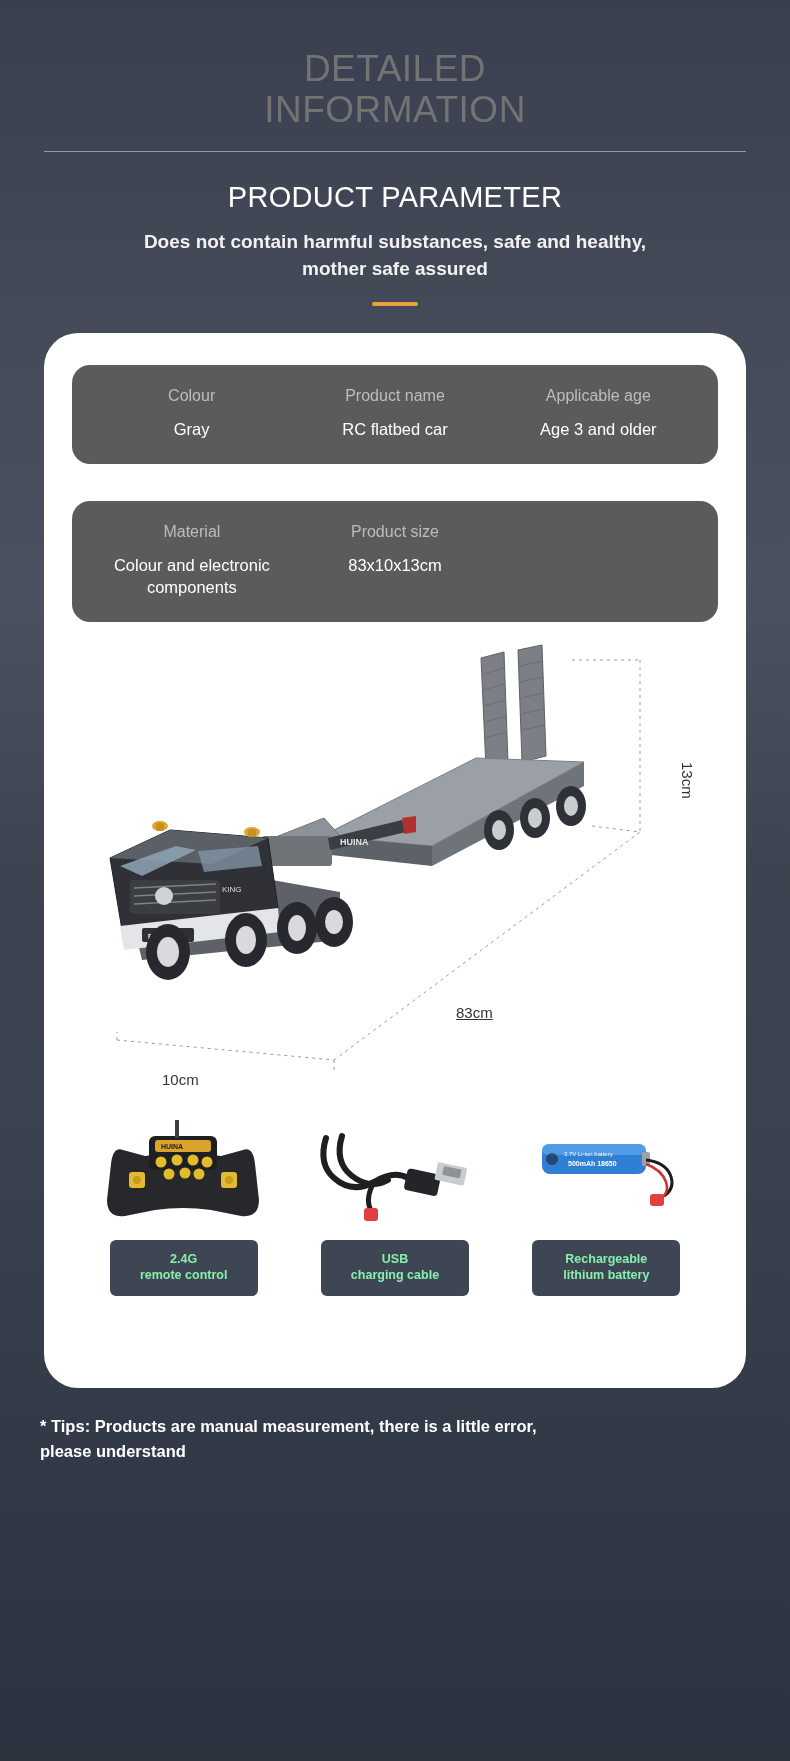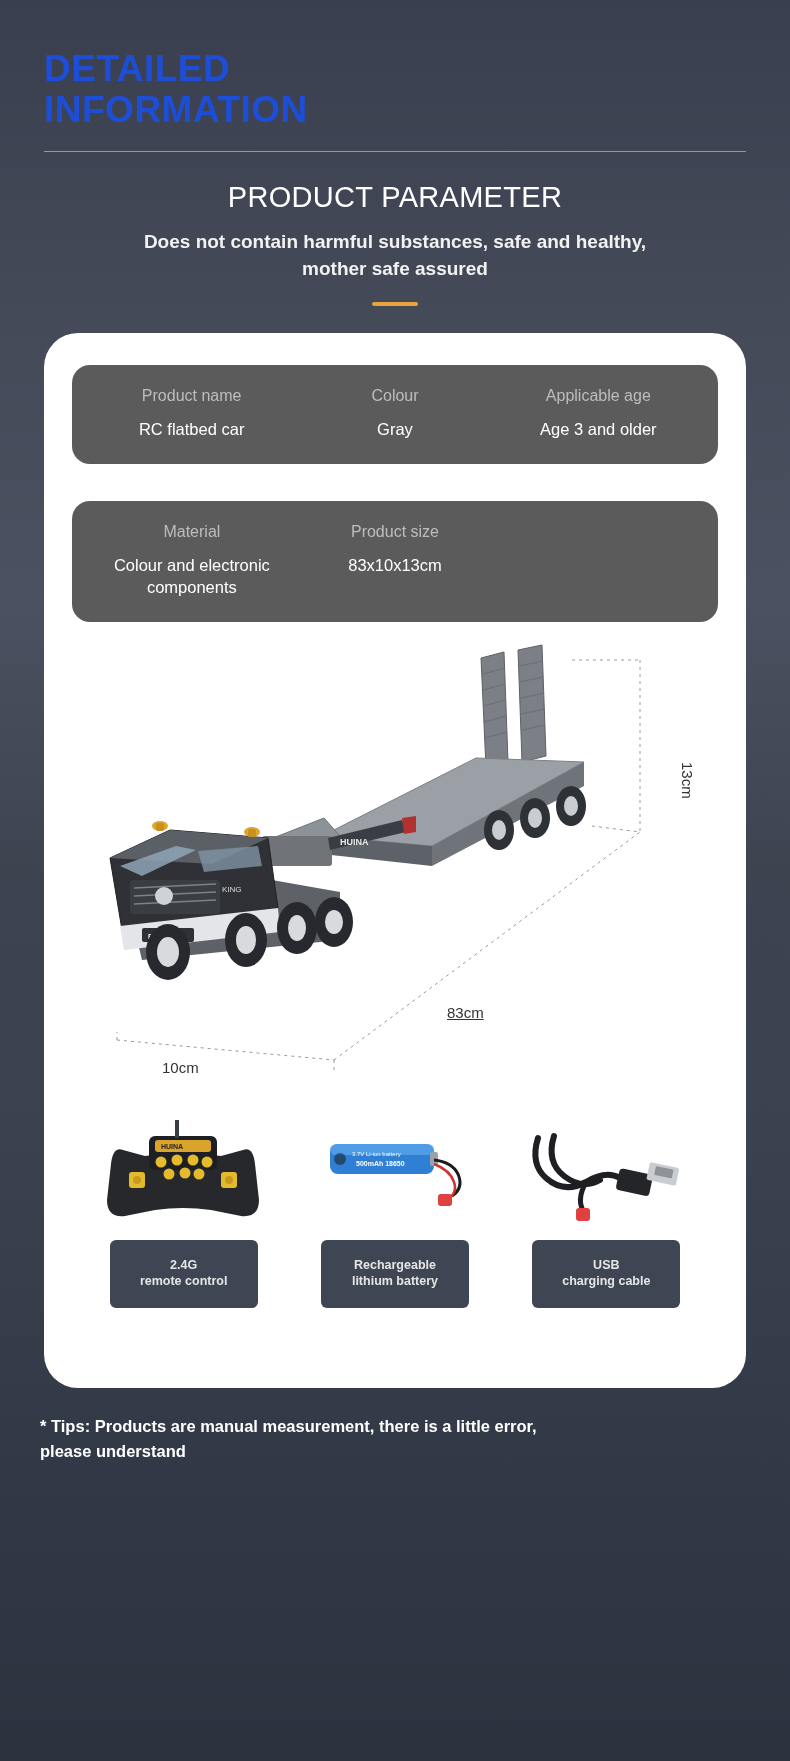--- a/index.html
+++ b/index.html
@@ -12,24 +12,25 @@
     overflow: hidden;
     position: relative;
   }
 
   
   .header {
     padding: 48px 44px 0 44px;
   }
   .header h1 {
     font-size: 37px;
-    font-weight: bold;
+    font-weight: normal;
     line-height: 1.12;
     letter-spacing: 0.5px;
-    color: #1d4ed8;
+    color: #737373;
+    text-align: center;
   }
   .header h1 .line2 { display: block; }
   .divider {
     height: 1px;
     background: rgba(255,255,255,0.45);
     margin: 20px 0 0 0;
   }
 
   
   .section-title {
@@ -103,22 +104,22 @@
     position: relative;
     height: 470px;
     margin-top: 18px;
   }
 
   .dim-label {
     position: absolute;
     font-size: 15px;
     color: #333;
   }
-  .dim-83 { left: 375px; top: 364px; text-decoration: underline; }
-  .dim-10 { left: 90px; top: 419px; text-align: right; }
+  .dim-83 { left: 384px; top: 364px; text-decoration: underline; }
+  .dim-10 { left: 90px; top: 431px; text-align: right; }
   .dim-13 {
     right: 22px; top: 122px;
     writing-mode: vertical-rl;
     text-orientation: mixed;
   }
 
   
   .accessories {
     display: flex;
     justify-content: space-between;
@@ -128,26 +129,26 @@
   }
   .acc {
     flex: 1;
     text-align: center;
     position: relative;
   }
   .acc-img { height: 118px; position: relative; }
   .acc-caption {
     margin: 6px auto 6px auto;
     background: #3f4653;
-    color: #e5e5e5;
+    color: #86efac;
     border-radius: 6px;
     font-size: 12.5px;
     font-weight: bold;
     line-height: 1.25;
-    padding: 18px 4px;
+    padding: 12px 4px;
     width: 148px;
   }
 
   
   .tip {
     text-align: left;
     font-size: 16.5px;
     font-weight: bold;
     line-height: 1.5;
     margin-top: 26px;
@@ -171,26 +172,26 @@
   <span>Does not contain harmful substances, safe and healthy,</span><br>
   <span>mother safe assured</span>
 </div>
 <div class="accent-bar"></div>
 
 <div class="card">
 
   <div class="spec-panel one">
     <div class="spec-row">
       <div class="spec-col">
+        <div class="spec-label">Colour</div>
+        <div class="spec-value">Gray</div>
+      </div>
+      <div class="spec-col">
         <div class="spec-label">Product name</div>
         <div class="spec-value">RC flatbed car</div>
-      </div>
-      <div class="spec-col">
-        <div class="spec-label">Colour</div>
-        <div class="spec-value">Gray</div>
       </div>
       <div class="spec-col c3">
         <div class="spec-label">Applicable age</div>
         <div class="spec-value">Age 3 and older</div>
       </div>
     </div>
   </div>
 
   <div class="spec-panel two">
     <div class="spec-row">
@@ -325,54 +326,54 @@
       </div>
       <div class="acc-caption">
         <span>2.4G</span><br>
         <span>remote control</span>
       </div>
     </div>
 
     <div class="acc">
       <div class="acc-img">
         <svg width="165" height="118" viewBox="0 0 165 118">
+          <path d="M14 22 Q6 48 22 62 Q40 78 62 66 Q82 54 96 62" stroke="#1e1f22" stroke-width="6" fill="none" stroke-linecap="round"></path>
+          <path d="M30 20 Q22 46 40 60 Q58 74 76 64" stroke="#1e1f22" stroke-width="6" fill="none" stroke-linecap="round"></path>
+          <rect x="96" y="52" width="34" height="22" rx="4" fill="#232529" transform="rotate(12 96 52)"></rect>
+          <rect x="126" y="46" width="30" height="18" rx="2" fill="#c9ccd0" transform="rotate(12 126 46)"></rect>
+          <rect x="132" y="50" width="18" height="9" rx="1" fill="#8f9398" transform="rotate(12 132 50)"></rect>
+          <path d="M62 66 Q52 84 60 96" stroke="#1e1f22" stroke-width="5" fill="none"></path>
+          <rect x="52" y="92" width="14" height="13" rx="3" fill="#e04040"></rect>
+        </svg>
+      </div>
+      <div class="acc-caption">
+        <span>USB</span><br>
+        <span>charging cable</span>
+      </div>
+    </div>
+
+    <div class="acc">
+      <div class="acc-img">
+        <svg width="165" height="118" viewBox="0 0 165 118">
           <rect x="18" y="28" width="104" height="30" rx="8" fill="#2f7fd4"></rect>
           <rect x="18" y="28" width="104" height="11" rx="6" fill="#5ca6ee" opacity="0.7"></rect>
           <rect x="118" y="36" width="8" height="14" rx="2" fill="#9aa3ab"></rect>
           <text x="40" y="40" font-family="Liberation Sans, sans-serif" font-size="6" fill="#ffffff">3.7V Li-ion battery</text>
           <text x="44" y="50" font-family="Liberation Sans, sans-serif" font-size="7" fill="#ffffff" font-weight="bold">500mAh 18650</text>
           <circle cx="28" cy="43" r="6" fill="#1c1c1c" opacity="0.55"></circle>
           <path d="M122 44 Q140 46 146 58 Q152 72 140 80" stroke="#1c1c1c" stroke-width="3" fill="none"></path>
           <path d="M122 48 Q138 54 142 66 Q146 78 134 84" stroke="#c33" stroke-width="2.5" fill="none"></path>
           <rect x="126" y="78" width="14" height="12" rx="3" fill="#e04040"></rect>
         </svg>
       </div>
       <div class="acc-caption">
         <span>Rechargeable</span><br>
         <span>lithium battery</span>
       </div>
     </div>
 
-    <div class="acc">
-      <div class="acc-img">
-        <svg width="165" height="118" viewBox="0 0 165 118">
-          <path d="M14 22 Q6 48 22 62 Q40 78 62 66 Q82 54 96 62" stroke="#1e1f22" stroke-width="6" fill="none" stroke-linecap="round"></path>
-          <path d="M30 20 Q22 46 40 60 Q58 74 76 64" stroke="#1e1f22" stroke-width="6" fill="none" stroke-linecap="round"></path>
-          <rect x="96" y="52" width="34" height="22" rx="4" fill="#232529" transform="rotate(12 96 52)"></rect>
-          <rect x="126" y="46" width="30" height="18" rx="2" fill="#c9ccd0" transform="rotate(12 126 46)"></rect>
-          <rect x="132" y="50" width="18" height="9" rx="1" fill="#8f9398" transform="rotate(12 132 50)"></rect>
-          <path d="M62 66 Q52 84 60 96" stroke="#1e1f22" stroke-width="5" fill="none"></path>
-          <rect x="52" y="92" width="14" height="13" rx="3" fill="#e04040"></rect>
-        </svg>
-      </div>
-      <div class="acc-caption">
-        <span>USB</span><br>
-        <span>charging cable</span>
-      </div>
-    </div>
-
   </div>
 </div>
 
 <div class="tip">
   <span>* Tips: Products are manual measurement, there is a little error,</span><br>
   <span>please understand</span>
 </div>
 
 </body></html>

